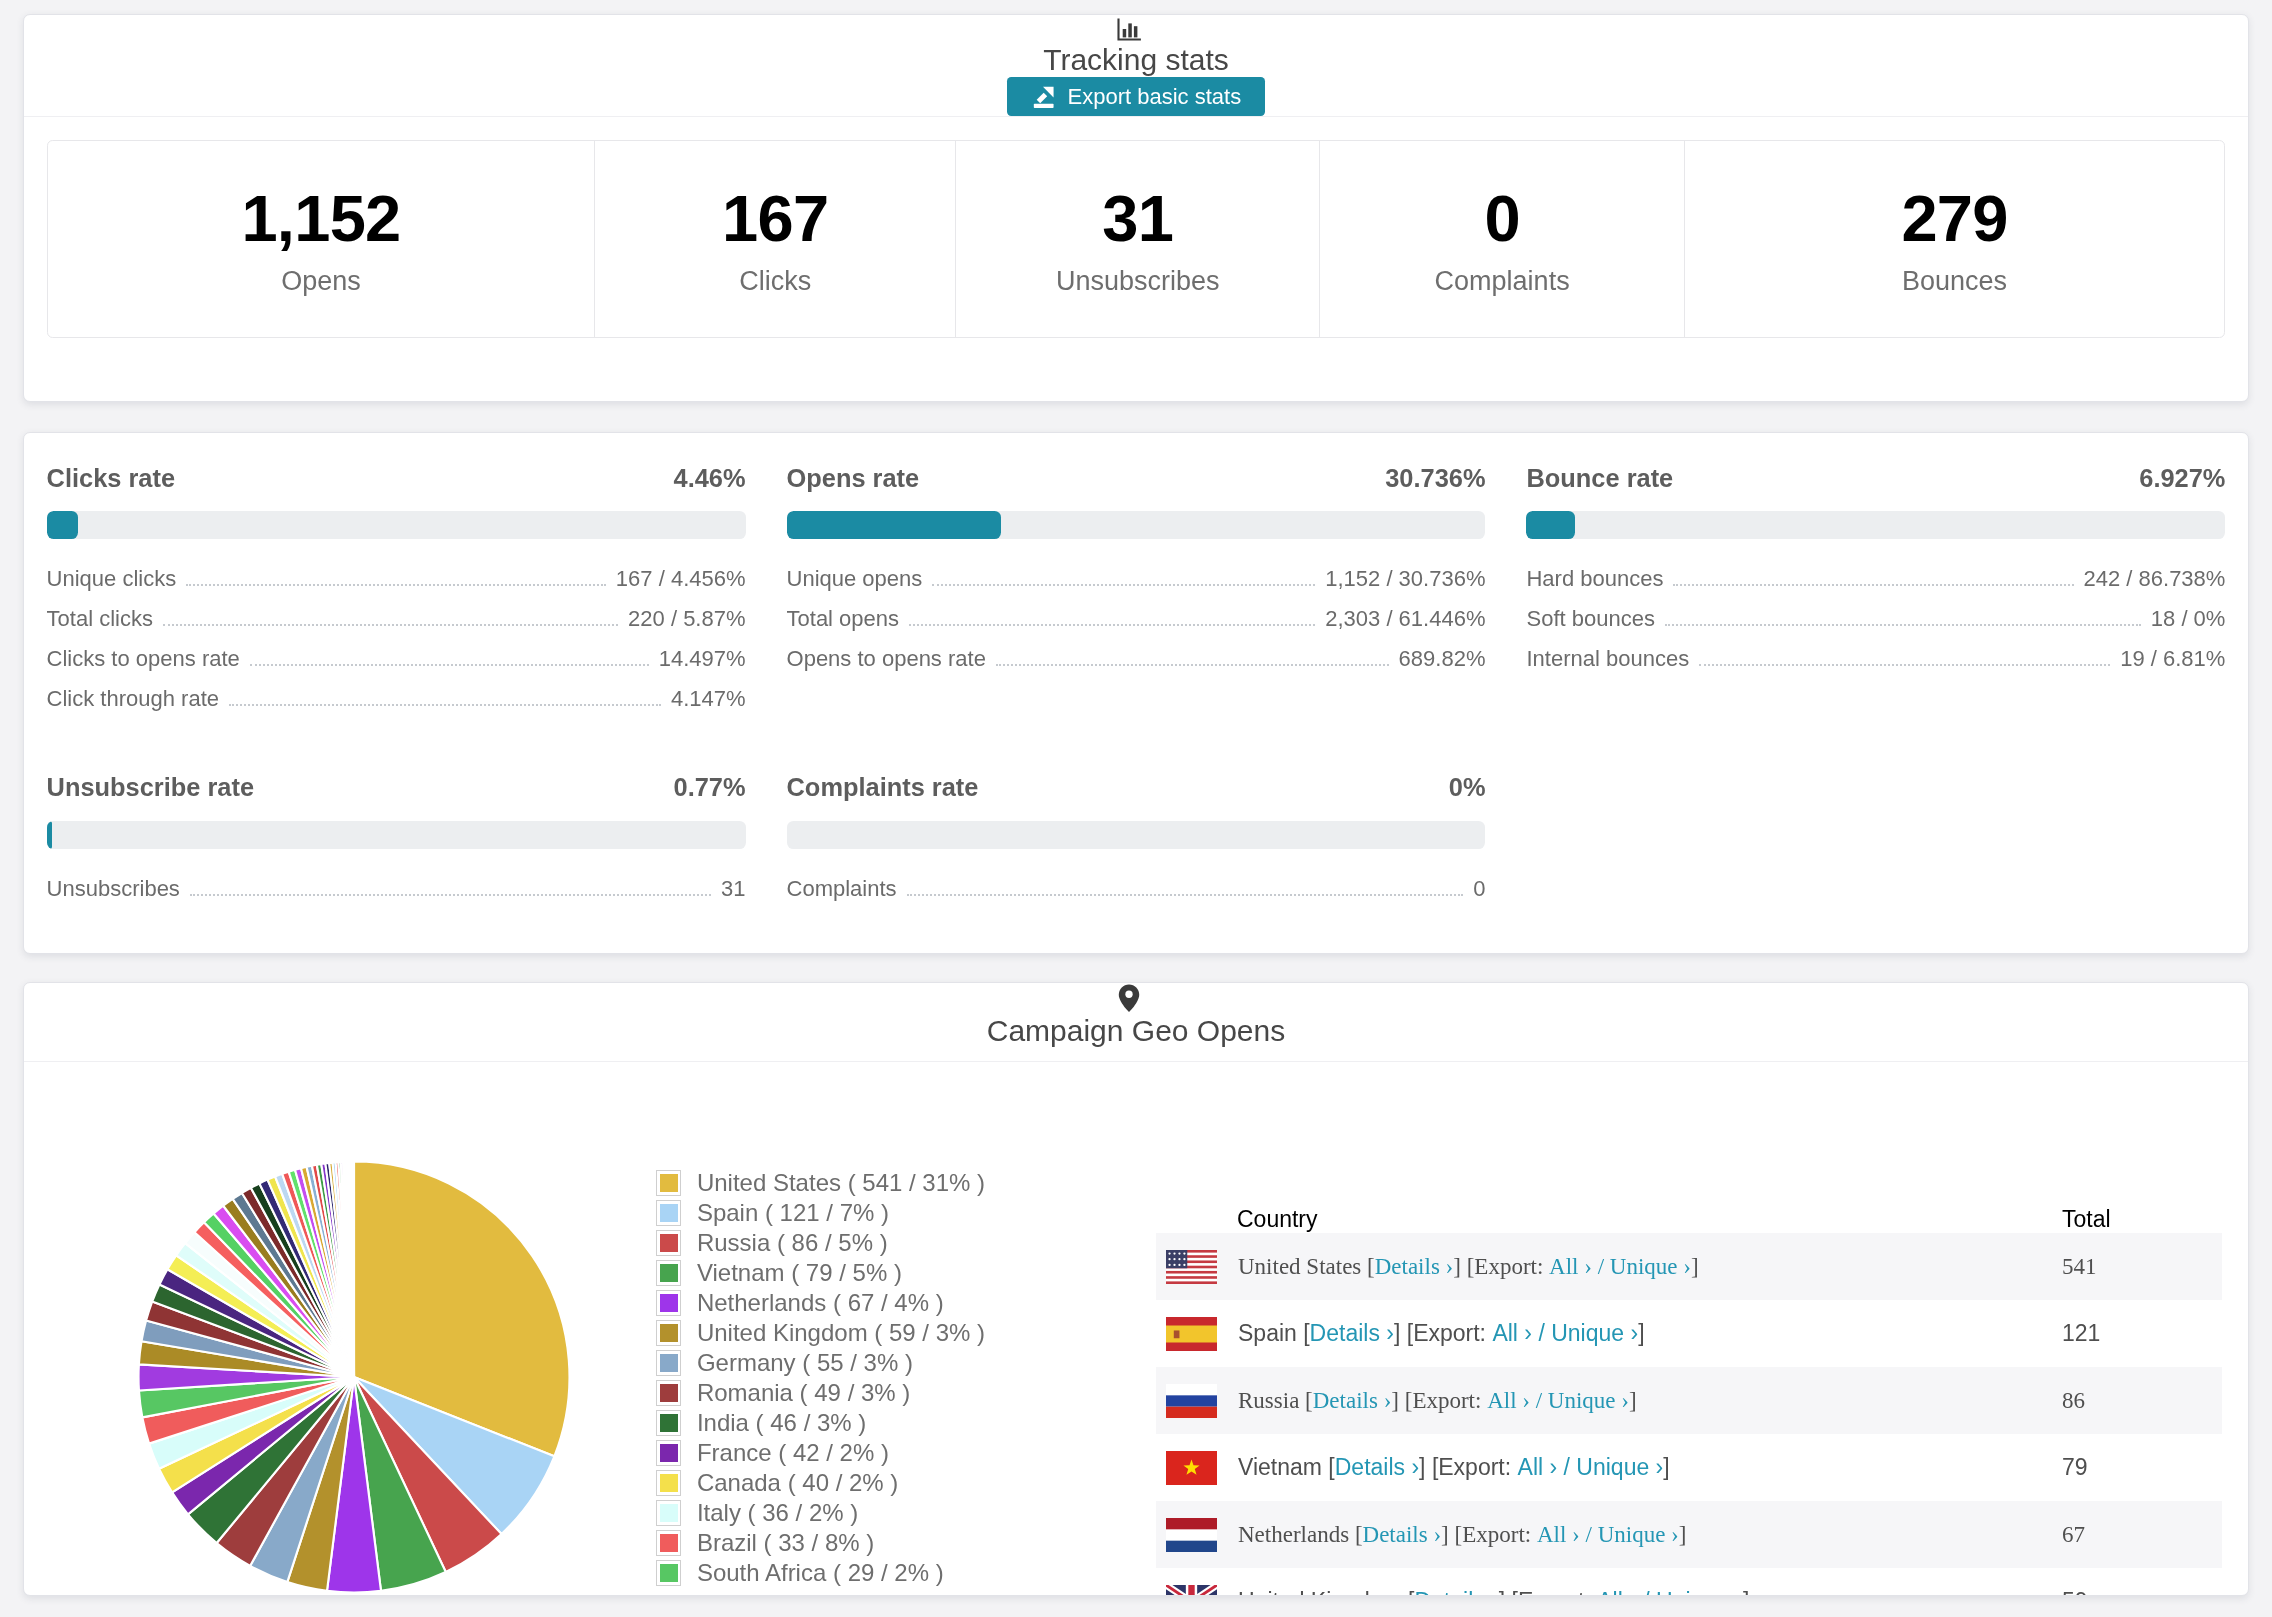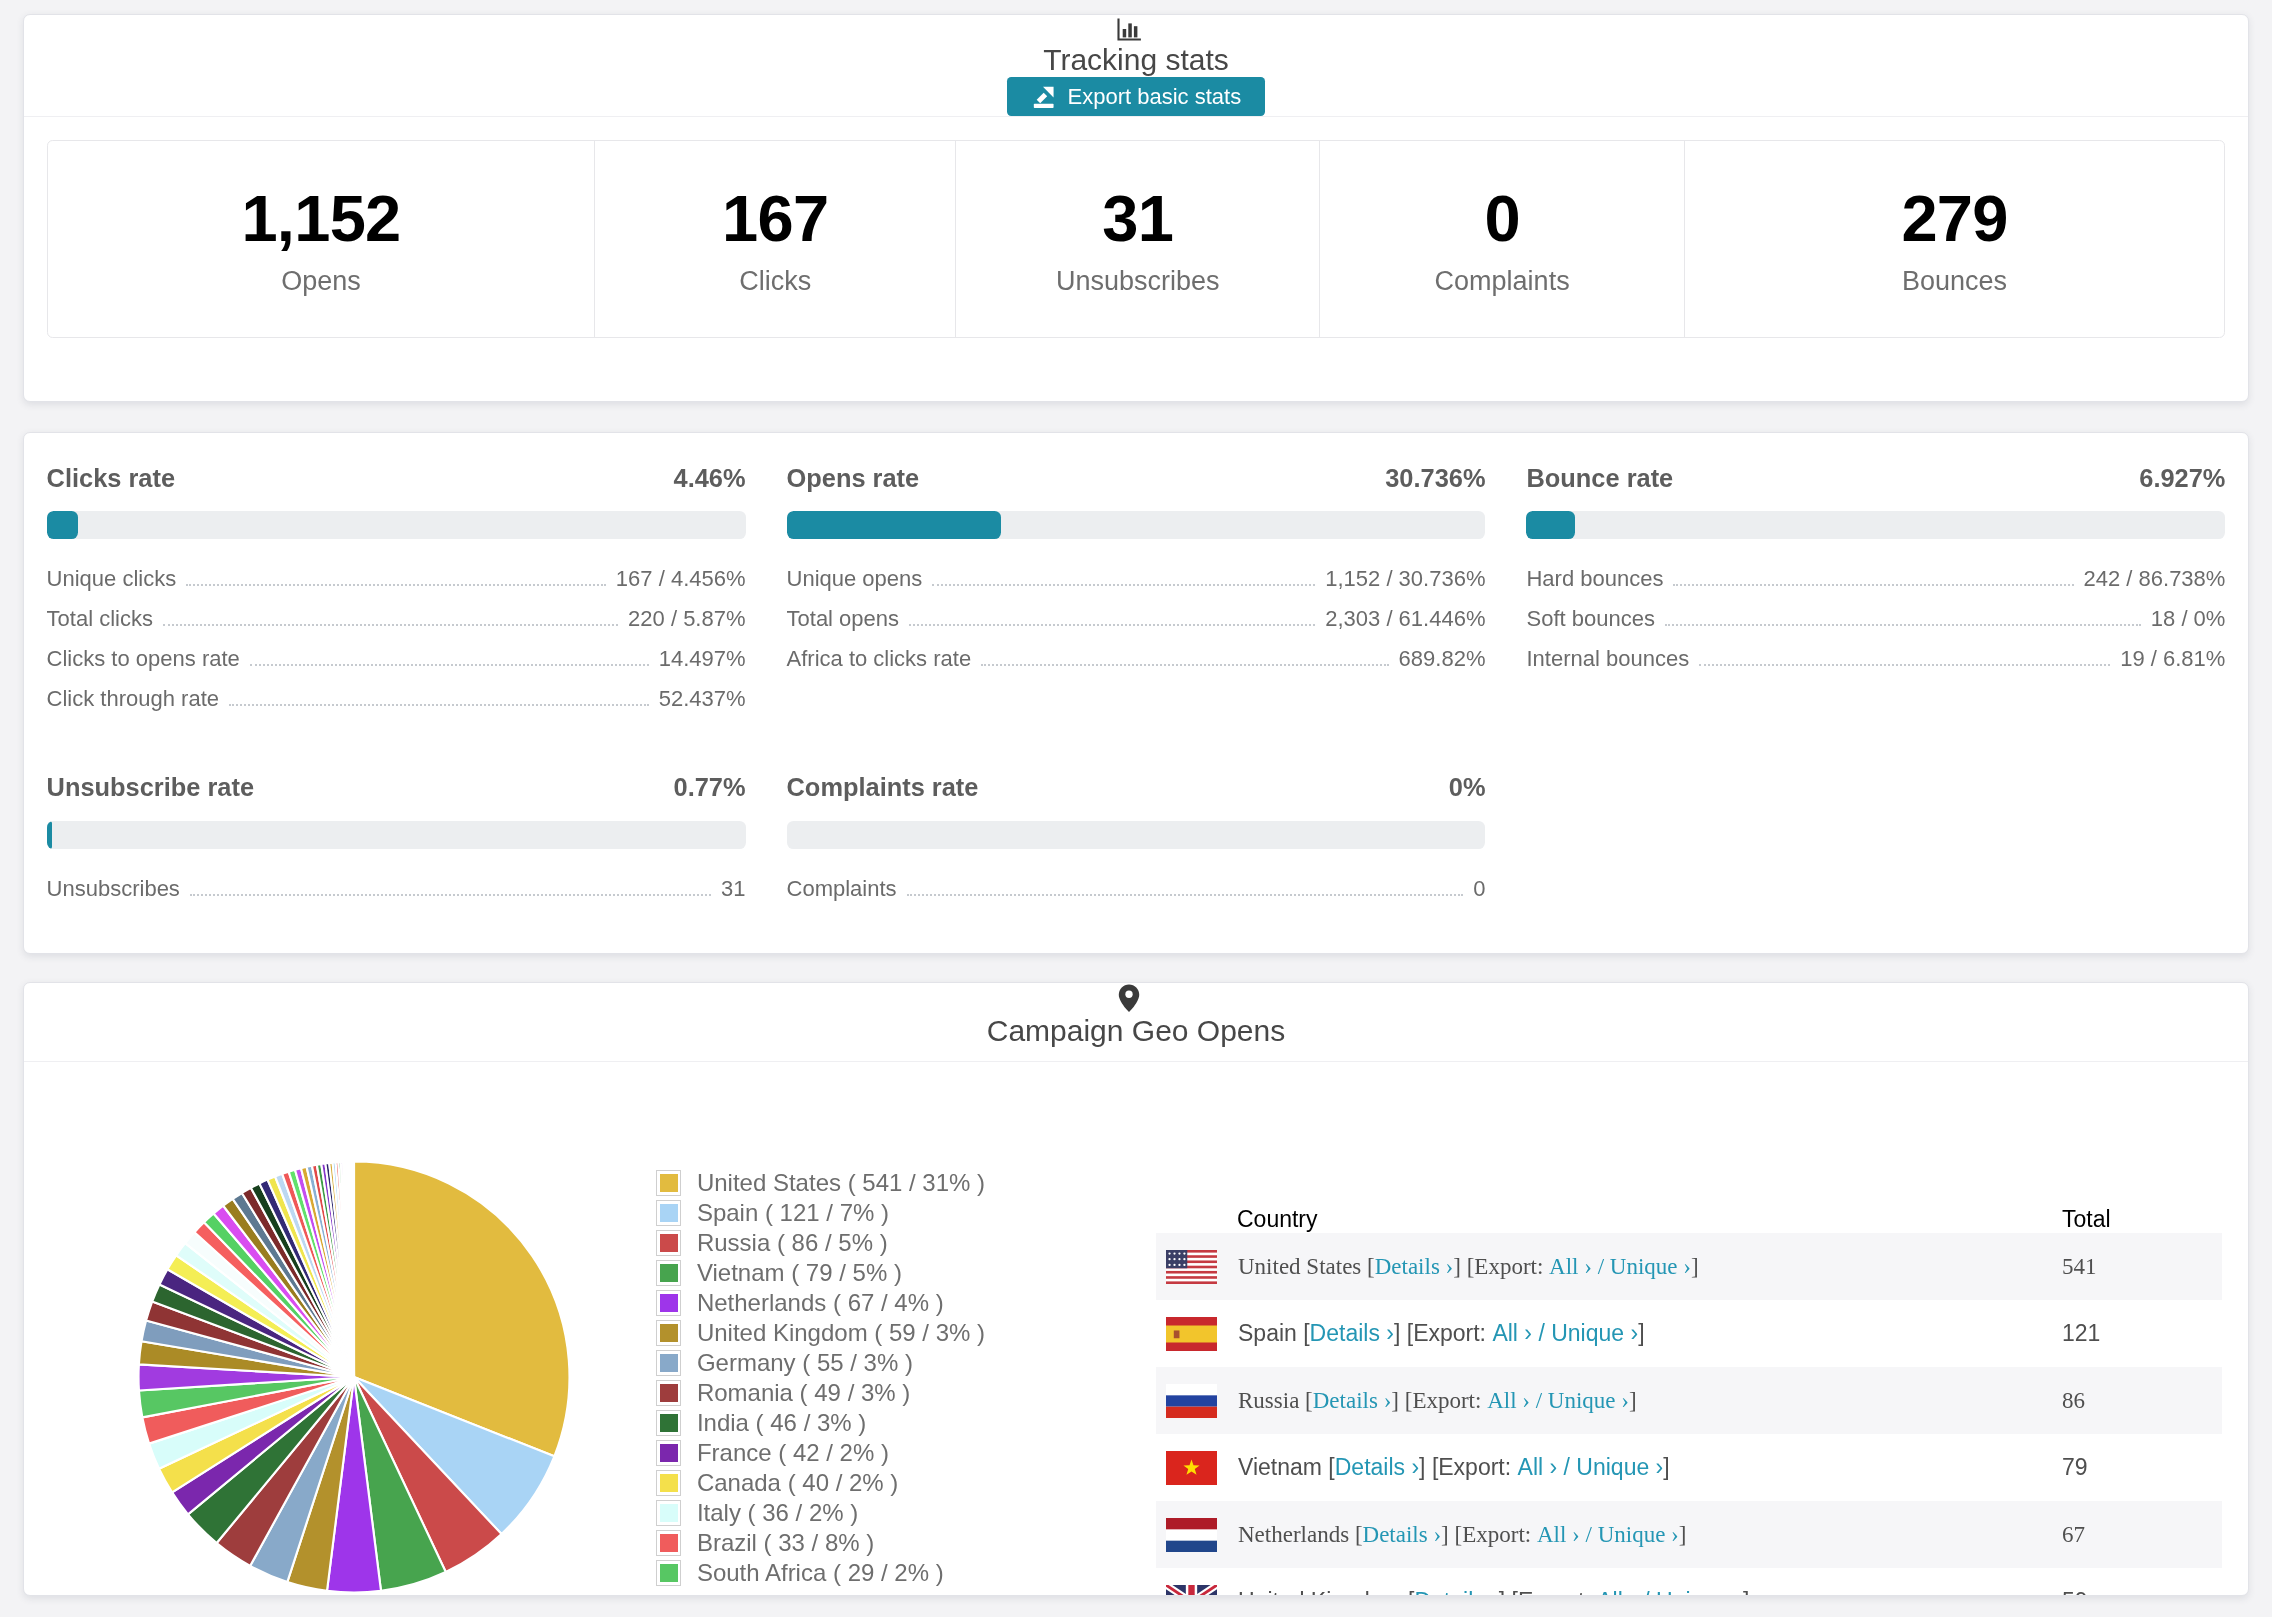--- a/index.html
+++ b/index.html
@@ -139,21 +139,21 @@
        <span>220 / 5.87%</span>
      </div>
           <div class="rate-row">
        <span>Clicks to opens rate</span>
        <span class="dots"></span>
        <span>14.497%</span>
      </div>
           <div class="rate-row">
        <span>Click through rate</span>
        <span class="dots"></span>
-       <span>52.437%</span>
+       <span>4.147%</span>
      </div>
         </div>
       </div>
       <div>
         <div class="rate-title-row">
        <span>Opens rate</span>
        <span>30.736%</span>
      </div>
      <div class="rate-bar">
        <div class="rate-bar-fill" style="width:30.736%"></div>
@@ -163,21 +163,21 @@
        <span>Unique opens</span>
        <span class="dots"></span>
        <span>1,152 / 30.736%</span>
      </div>
           <div class="rate-row">
        <span>Total opens</span>
        <span class="dots"></span>
        <span>2,303 / 61.446%</span>
      </div>
           <div class="rate-row">
-       <span>Africa to clicks rate</span>
+       <span>Opens to opens rate</span>
        <span class="dots"></span>
        <span>689.82%</span>
      </div>
         </div>
       </div>
       <div>
         <div class="rate-title-row">
        <span>Bounce rate</span>
        <span>6.927%</span>
      </div>

